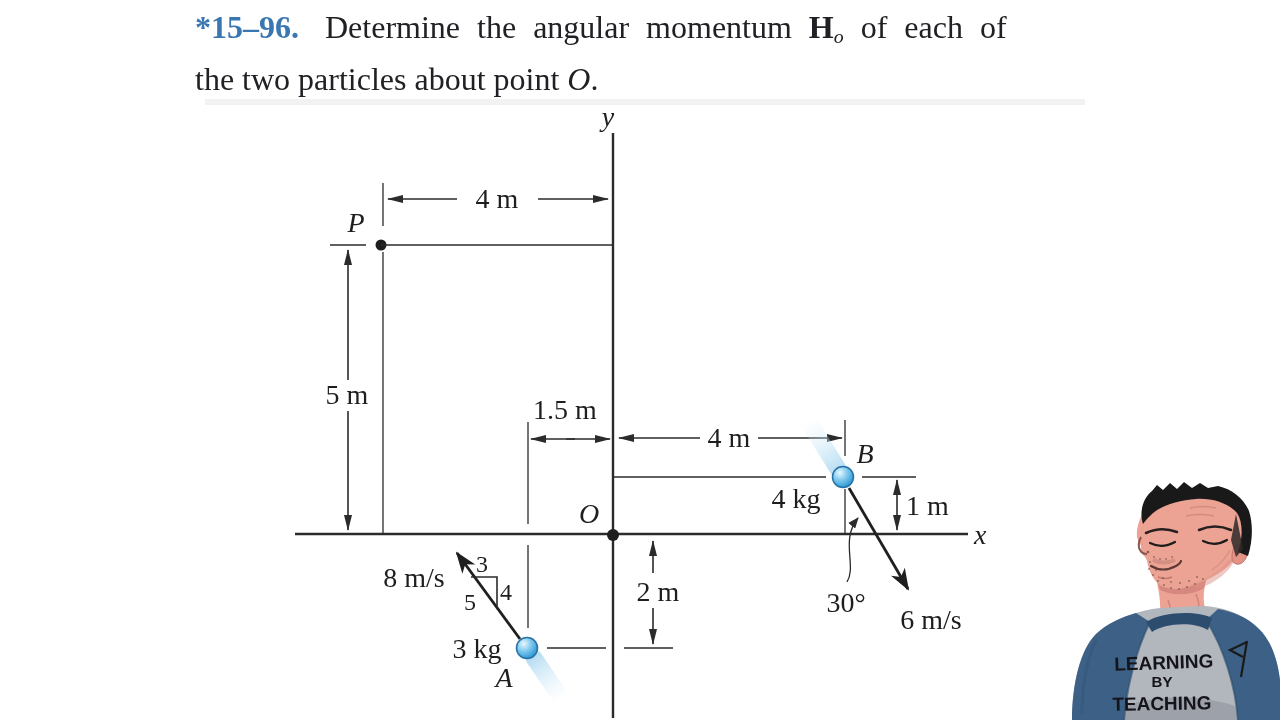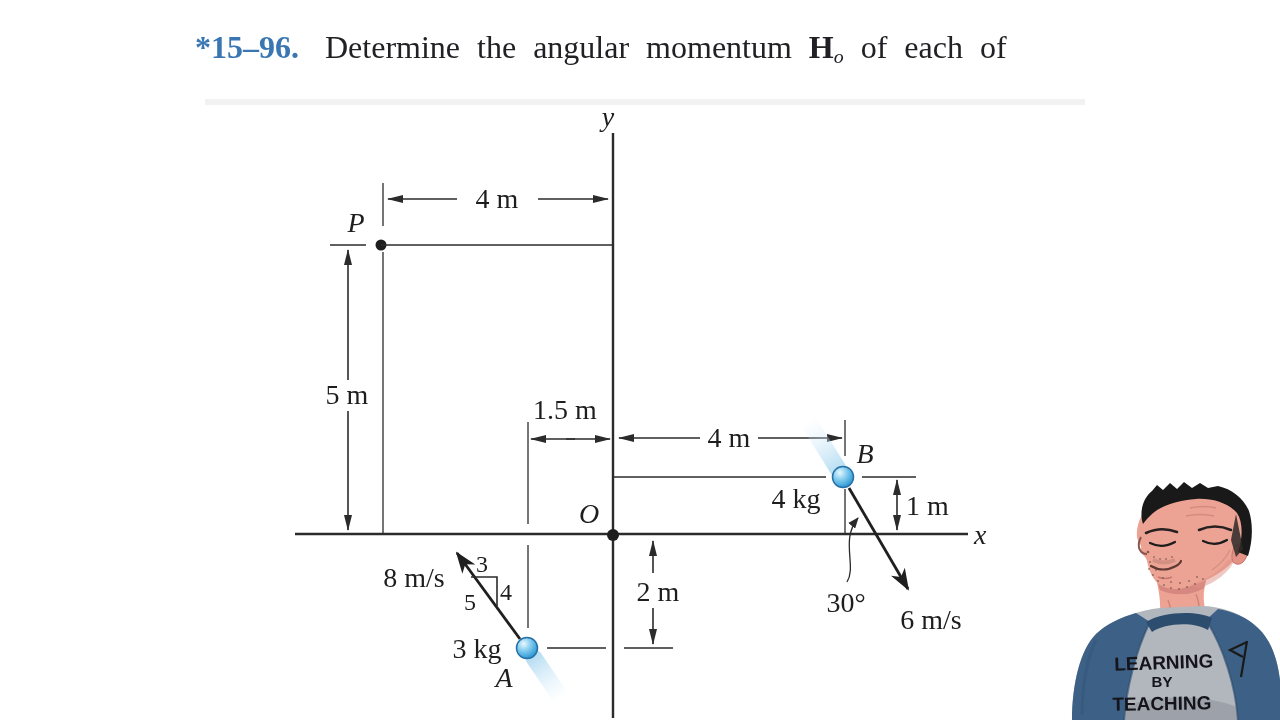--- a/index.html
+++ b/index.html
@@ -2,21 +2,21 @@
 <html><head>
 <meta charset="utf-8">
 <style>
   html,body{margin:0;padding:0;}
   body{
     width:1280px;height:720px;position:relative;overflow:hidden;
     background:#ffffff;font-family:"Liberation Serif",serif;
   }
   .title-block{
     position:absolute;left:195px;top:6px;width:930px;
-    font-size:32px;line-height:43px;color:#212125;margin-top:20px;
+    font-size:32px;line-height:43px;color:#212125;
   }
   .title-line1{white-space:nowrap;word-spacing:9px;}
   .problem-number{
     font-weight:bold;color:#3a77b2;padding-right:26px;word-spacing:0;
   }
   .momentum-h{font-weight:bold;}
   .momentum-sub{font-style:italic;font-size:0.62em;vertical-align:-0.25em;}
   .point-o{font-style:italic;}
   svg text{font-family:"Liberation Serif",serif;fill:#1e1e1e;}
   .lbl{font-size:28px;}
@@ -27,20 +27,23 @@
   .ext-line{stroke:#2b2b2b;stroke-width:1.3;fill:none;}
   .axis-line{stroke:#2b2b2b;stroke-width:2.4;fill:none;}
   .vel-line{stroke:#1f1f1f;stroke-width:2.8;fill:none;}
 </style>
 </head>
 <body>
 
 <div class="title-block">
   <div class="title-line1">
     <span class="problem-number">*15–96.</span><span>Determine the angular momentum </span><span class="momentum-h">H</span><span class="momentum-sub">o</span><span> of each of</span>
+  </div>
+  <div class="title-line2">
+    <span>the two particles about point </span><span class="point-o">O</span><span>.</span>
   </div>
 </div>
 
 <svg width="1280" height="720" viewBox="0 0 1280 720" style="position:absolute;left:0;top:0;">
   <defs>
     <marker id="dimArrow" markerUnits="userSpaceOnUse" markerWidth="16" markerHeight="9" refX="15" refY="4.5" orient="auto">
       <path d="M0,0.5 L16,4.5 L0,8.5 Z" fill="#2b2b2b"></path>
     </marker>
     <marker id="velArrow" markerUnits="userSpaceOnUse" markerWidth="22" markerHeight="18" refX="20" refY="9" orient="auto">
       <path d="M0,1 L22,9 L0,17 L6,9 Z" fill="#1f1f1f"></path>

